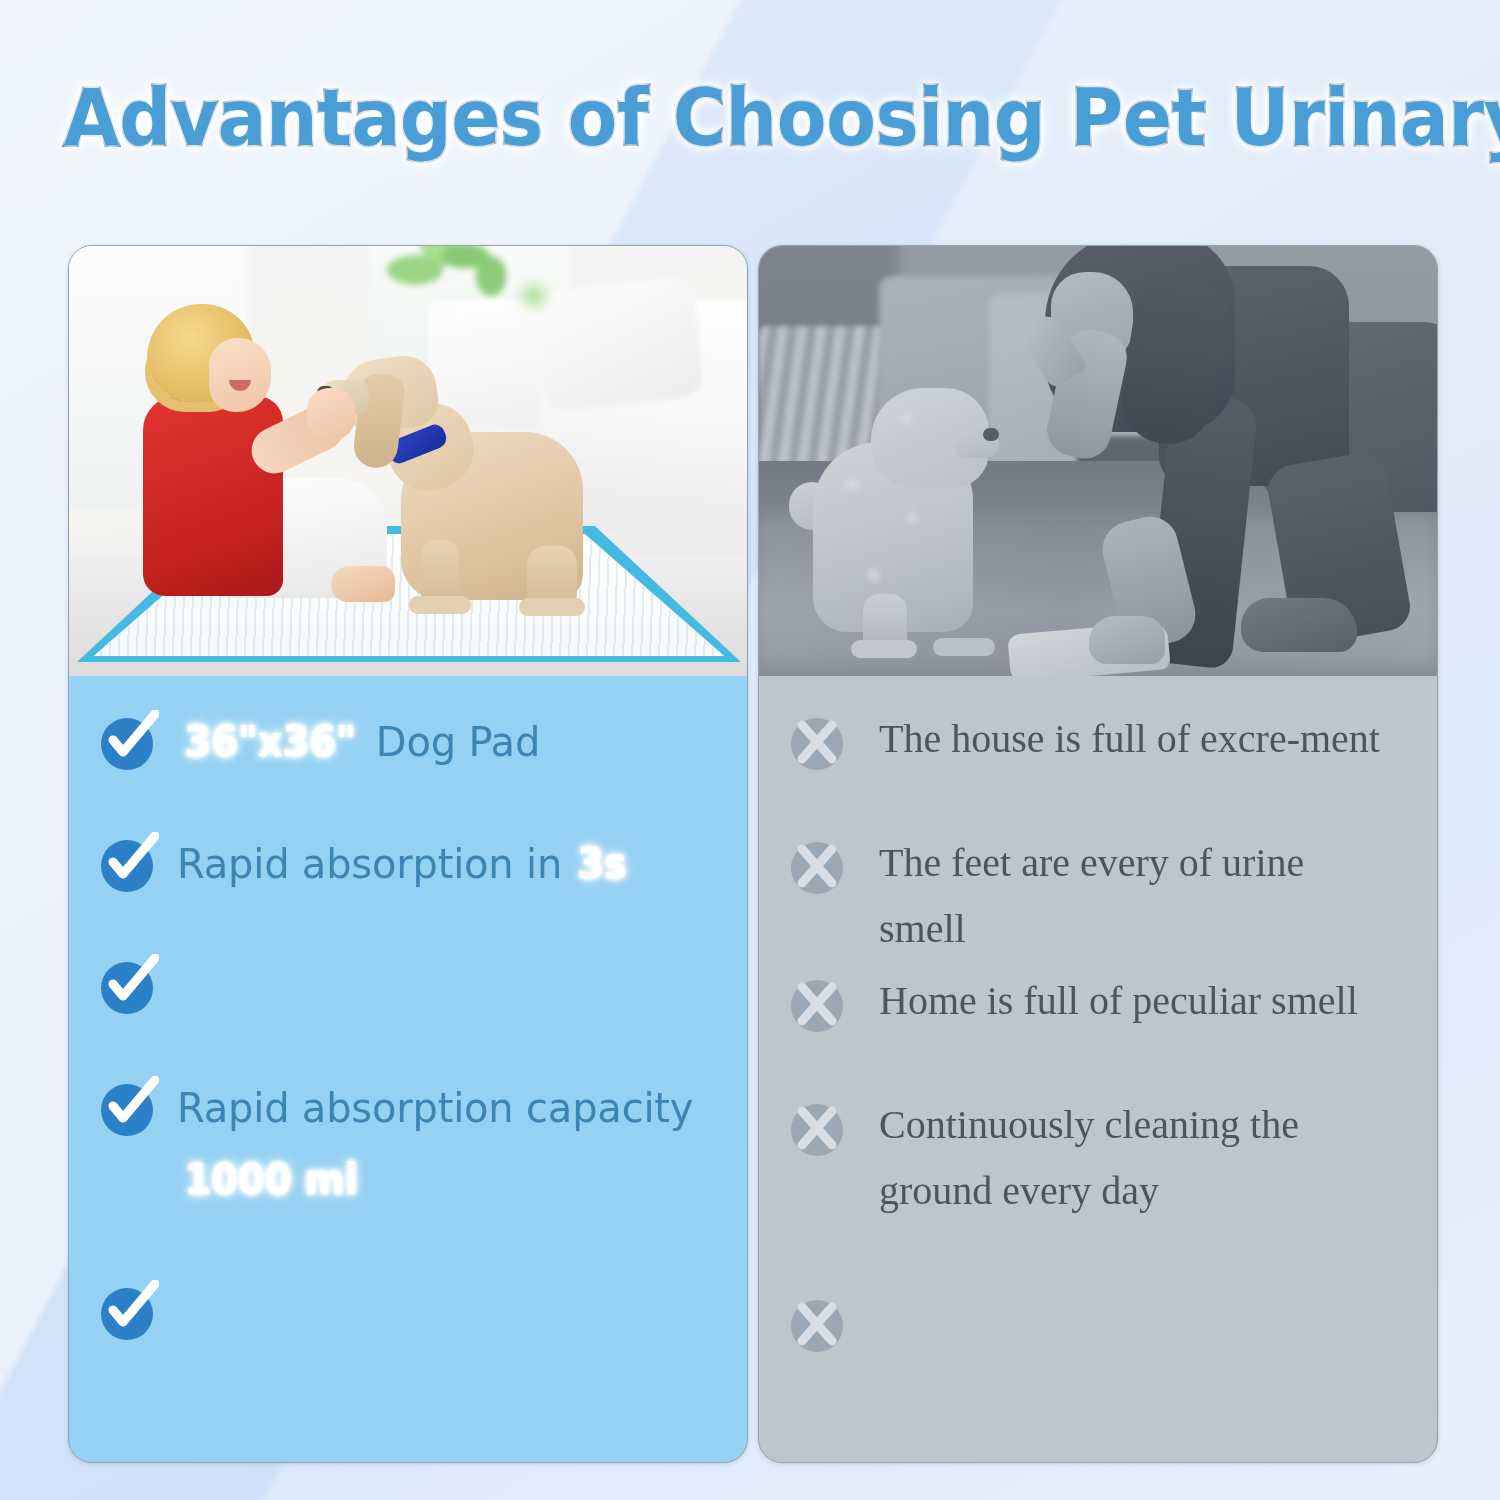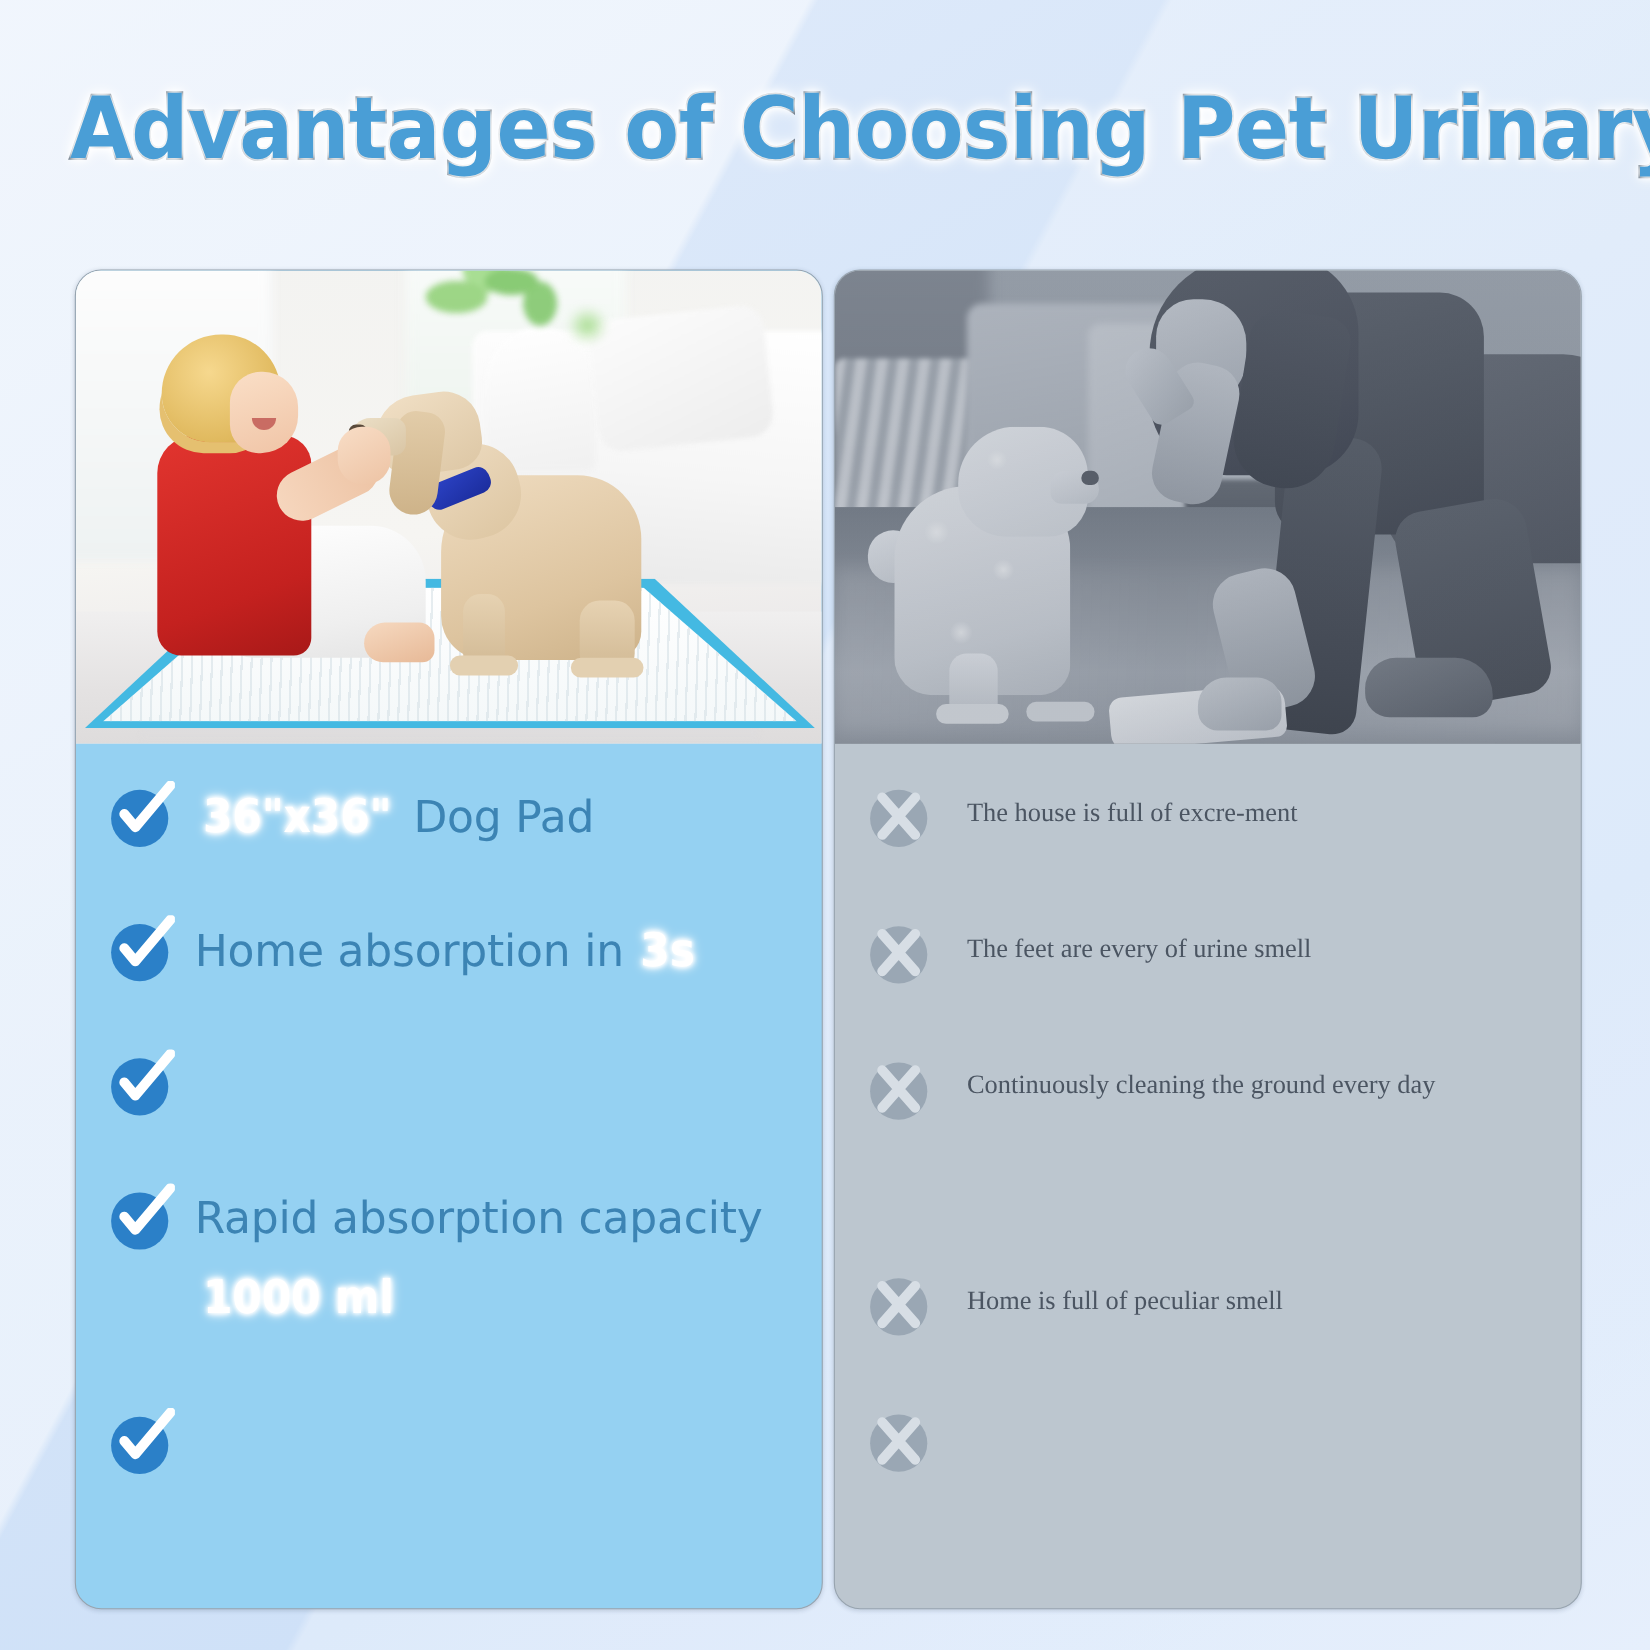--- a/index.html
+++ b/index.html
@@ -462,21 +462,21 @@
     transform:scaleX(0.92);
     text-shadow:
       0 0 4px #ffffff, 0 0 6px #ffffff,
       0 0 9px rgba(255,255,255,.95), 0 0 13px rgba(255,255,255,.7);
   }
 
   
   .txt-con{
     margin-left:34px;
     font-family:"Liberation Serif", serif;
-    font-size:24px;
+    font-size:40px;
     line-height:66px;
     color:#4b5562;
     max-width:520px;
   }
 </style>
 </head>
 <body>
 
 <div id="page">
 
@@ -533,21 +533,21 @@
         <span class="txt-pro"><span class="hl">36"x36"</span><span> Dog Pad</span></span>
       </div>
 
       <div class="row row-pro">
         <span class="ico ico-check">
           <span class="disc"></span>
           <svg width="60" height="62" viewBox="0 0 60 62">
             <path d="M14 30 L24 42 L56 4" stroke="#ffffff" stroke-width="9" stroke-linecap="round" stroke-linejoin="round" fill="none"></path>
           </svg>
         </span>
-        <span class="txt-pro"><span>Home absorption in </span><span class="hl">3s</span></span>
+        <span class="txt-pro"><span>Rapid absorption in </span><span class="hl">3s</span></span>
       </div>
 
       <div class="row row-pro">
         <span class="ico ico-check">
           <span class="disc"></span>
           <svg width="60" height="62" viewBox="0 0 60 62">
             <path d="M14 30 L24 42 L56 4" stroke="#ffffff" stroke-width="9" stroke-linecap="round" stroke-linejoin="round" fill="none"></path>
           </svg>
         </span>
       </div>
@@ -627,45 +627,45 @@
       <div class="row row-con">
         <span class="ico ico-x">
           <span class="disc"></span>
           <svg width="60" height="62" viewBox="0 0 60 62">
             <path d="M13 14 L43 48 M43 14 L13 48" stroke="#d7dee5" stroke-width="9" stroke-linecap="round" fill="none"></path>
           </svg>
         </span>
         <span class="txt-con">The feet are every of urine smell</span>
       </div>
 
+      <div class="row row-con">
+        <span class="ico ico-x">
+          <span class="disc"></span>
+          <svg width="60" height="62" viewBox="0 0 60 62">
+            <path d="M13 14 L43 48 M43 14 L13 48" stroke="#d7dee5" stroke-width="9" stroke-linecap="round" fill="none"></path>
+          </svg>
+        </span>
+        <span class="txt-con">Home is full of peculiar smell</span>
+      </div>
+
       <div class="row row-con" style="min-height:190px">
         <span class="ico ico-x">
           <span class="disc"></span>
           <svg width="60" height="62" viewBox="0 0 60 62">
             <path d="M13 14 L43 48 M43 14 L13 48" stroke="#d7dee5" stroke-width="9" stroke-linecap="round" fill="none"></path>
           </svg>
         </span>
         <span class="txt-con" style="max-width:470px">Continuously cleaning the ground every day</span>
       </div>
 
       <div class="row row-con">
         <span class="ico ico-x">
           <span class="disc"></span>
           <svg width="60" height="62" viewBox="0 0 60 62">
             <path d="M13 14 L43 48 M43 14 L13 48" stroke="#d7dee5" stroke-width="9" stroke-linecap="round" fill="none"></path>
           </svg>
         </span>
-        <span class="txt-con">Home is full of peculiar smell</span>
-      </div>
-
-      <div class="row row-con">
-        <span class="ico ico-x">
-          <span class="disc"></span>
-          <svg width="60" height="62" viewBox="0 0 60 62">
-            <path d="M13 14 L43 48 M43 14 L13 48" stroke="#d7dee5" stroke-width="9" stroke-linecap="round" fill="none"></path>
-          </svg>
-        </span>
       </div>
 
     </div>
   </div>
 
 </div>
 
 </body></html>

